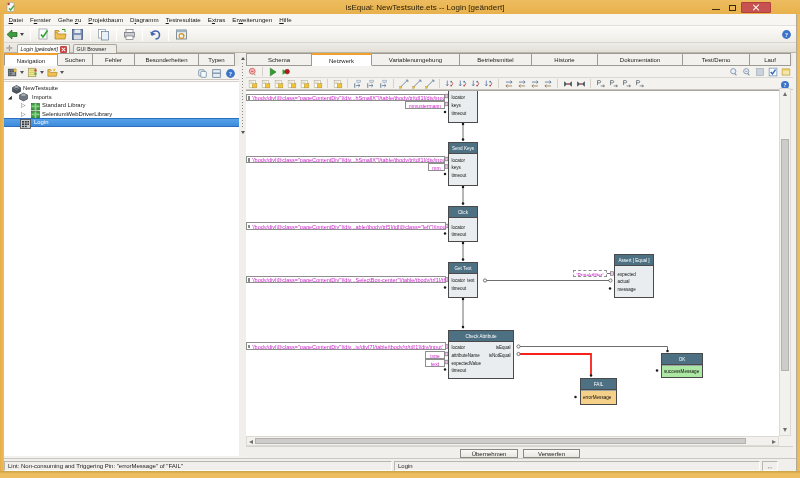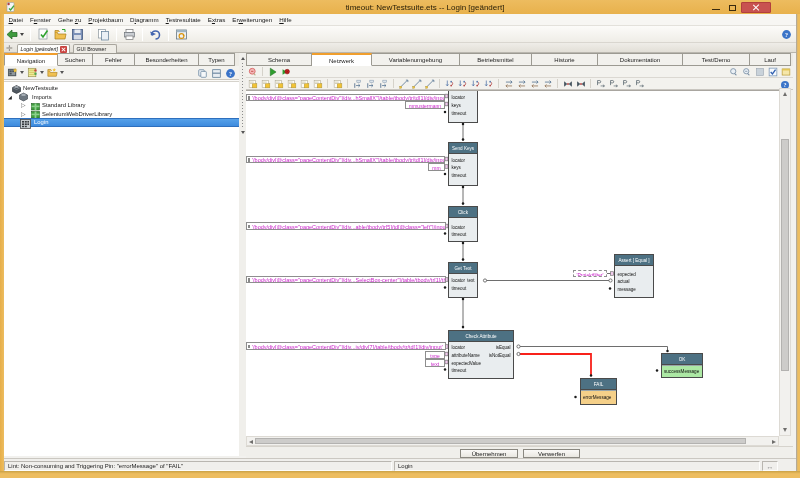--- a/index.html
+++ b/index.html
@@ -102,21 +102,21 @@
 </style>
 </head>
 <body>
 
 <div id="titlebar">
   <svg id="app-icon" viewBox="0 0 10 10">
     <rect x="1" y="0.5" width="7" height="9" rx="0.8" fill="#F4F6F8" stroke="#9AA4AC" stroke-width="0.6"></rect>
     <circle cx="2.6" cy="2" r="1.2" fill="#B04040"></circle>
     <path d="M3 6.5 L4.6 8 L8 3.6" stroke="#3FA43F" stroke-width="1.4" fill="none"></path>
   </svg>
-  <div id="title-text">timeout: NewTestsuite.ets -- Login [geändert]</div>
+  <div id="title-text">isEqual: NewTestsuite.ets -- Login [geändert]</div>
   <div id="btn-min" class="winbtn">
       <div class="bar"></div>
     </div>
   <div id="btn-max" class="winbtn">
       <div class="box"></div>
     </div>
   <div id="btn-close" class="winbtn">
       <div class="x"></div>
     </div>
 </div>

